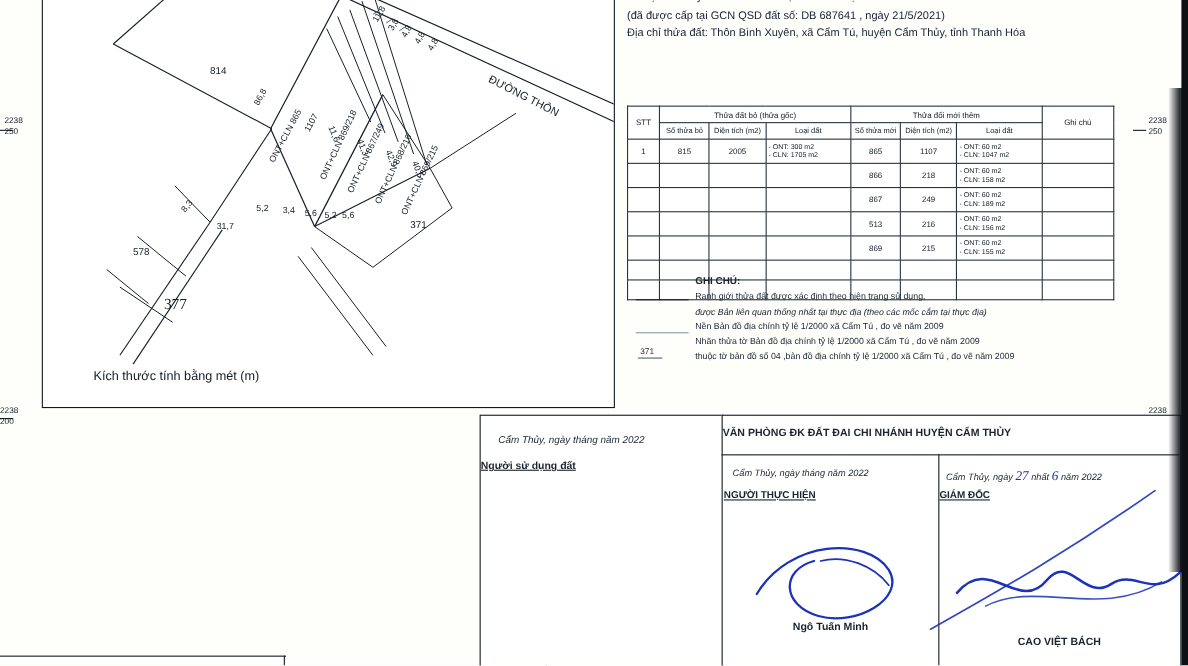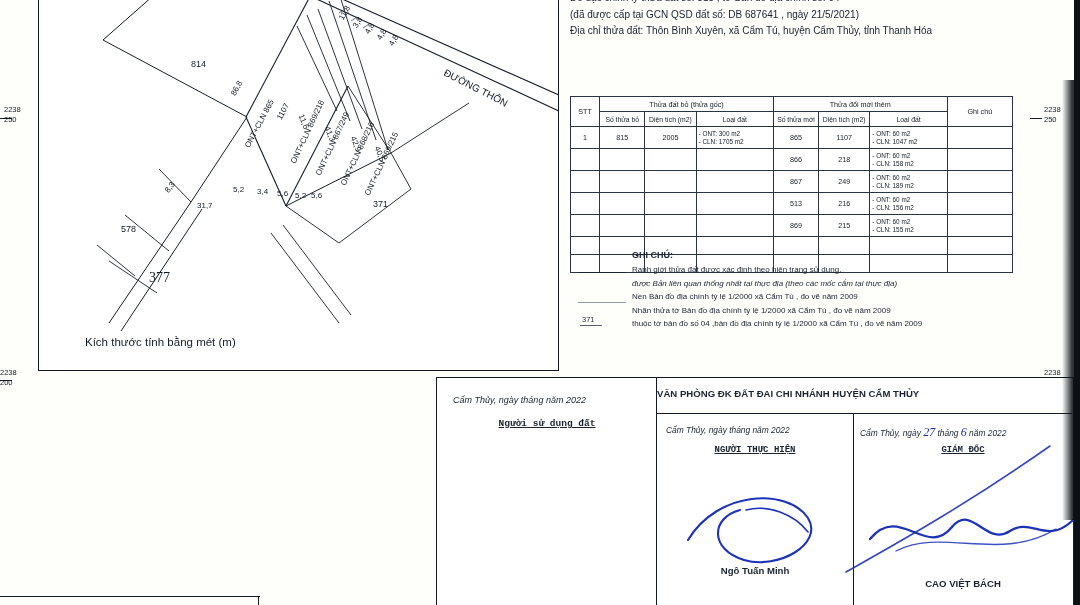--- a/index.html
+++ b/index.html
@@ -117,22 +117,21 @@
     position: absolute; left: 220px; top: 36px;
     width: 416px; height: 0; border-top: 1.1px solid #131a24;
   }
   #sig-right-vline {
     position: absolute; left: 417px; top: 36px;
     width: 0; height: 192px; border-left: 1.1px solid #131a24;
   }
   .sig-date { font-size: 9px; font-style: italic; }
   .sig-role {
     font-size: 9.5px; font-weight: bold; text-decoration: underline;
-    text-align: center;
-    font-family: Liberation Mono, monospace;
+    text-align: left;
   }
   .sig-name { font-size: 10px; font-weight: bold; text-align: center; }
   .hand-date {
     font-family: "Liberation Serif", serif;
     font-style: italic;
     color: #1b2ea8;
     font-size: 12px;
   }
   .sig-ink { position: absolute; pointer-events: none; }
   .coord {
@@ -422,21 +421,21 @@
       <svg class="sig-ink" width="194" height="120" style="left:0; top:55px;">
         <path d="M30 70 C60 20, 130 18, 150 48 C166 74, 120 100, 86 90 C52 80, 52 48, 82 40" fill="none" stroke="#1c33b8" stroke-width="2.1" stroke-linecap="round"></path>
         <path d="M88 40 C110 34, 136 44, 150 62" fill="none" stroke="#1c33b8" stroke-width="1.6" stroke-linecap="round"></path>
       </svg>
     </div>
 
     <div class="abs" style="left:418px; top:38px; width:218px; height:188px;">
       <div class="abs" style="left:6px; top:10px; font-size:8.4px; font-style:italic; white-space:nowrap;">
         <span>Cẩm Thủy, ngày</span>
         <span class="hand-date">27</span>
-        <span>tháng</span>
+        <span>nhất</span>
         <span class="hand-date">6</span>
         <span>năm 2022</span>
       </div>
       <div class="abs sig-role" style="left:0; top:30px; width:218px; font-size:9px;">GIÁM ĐỐC</div>
       <div class="abs sig-name" style="left:0; top:163px; width:218px; font-size:9.6px;">CAO VIỆT BÁCH</div>
     </div>
 
     <svg class="sig-ink" width="260" height="110" style="left:424px; top:100px;">
       <path d="M10 62 C40 26, 66 82, 92 50 C112 26, 126 70, 150 54 C172 40, 186 68, 212 44 C228 30, 240 40, 252 28" fill="none" stroke="#1c33b8" stroke-width="2.3" stroke-linecap="round"></path>
       <path d="M36 74 C82 50, 140 86, 196 52" fill="none" stroke="#1c33b8" stroke-width="1.4" stroke-linecap="round" opacity="0.85"></path>

